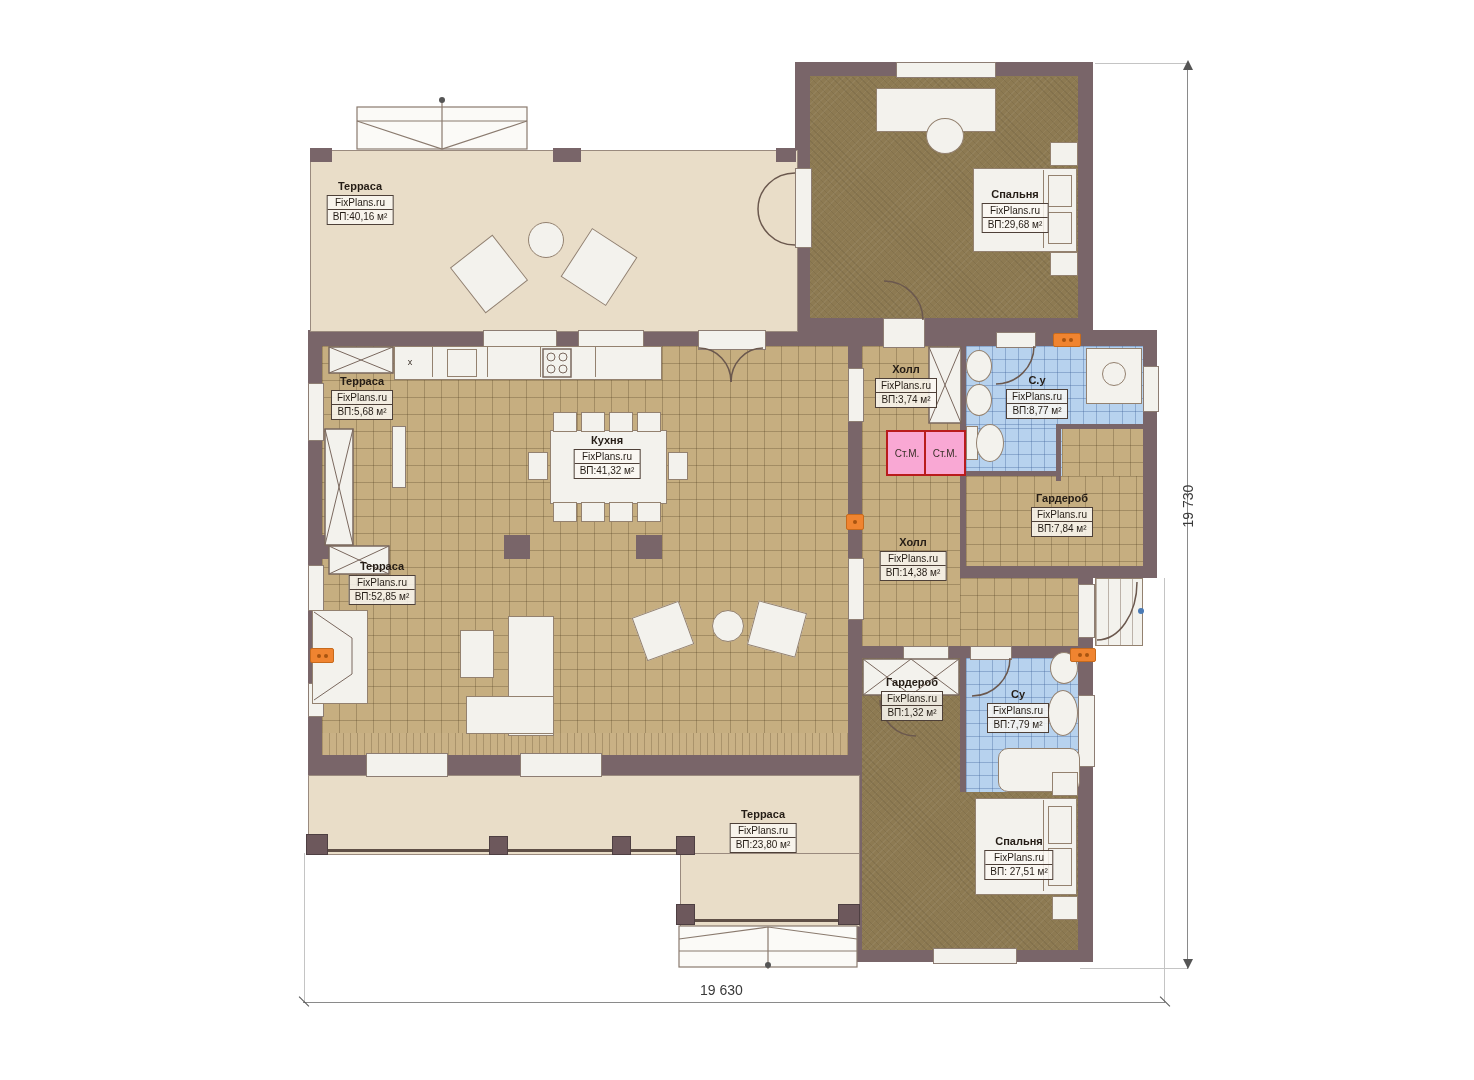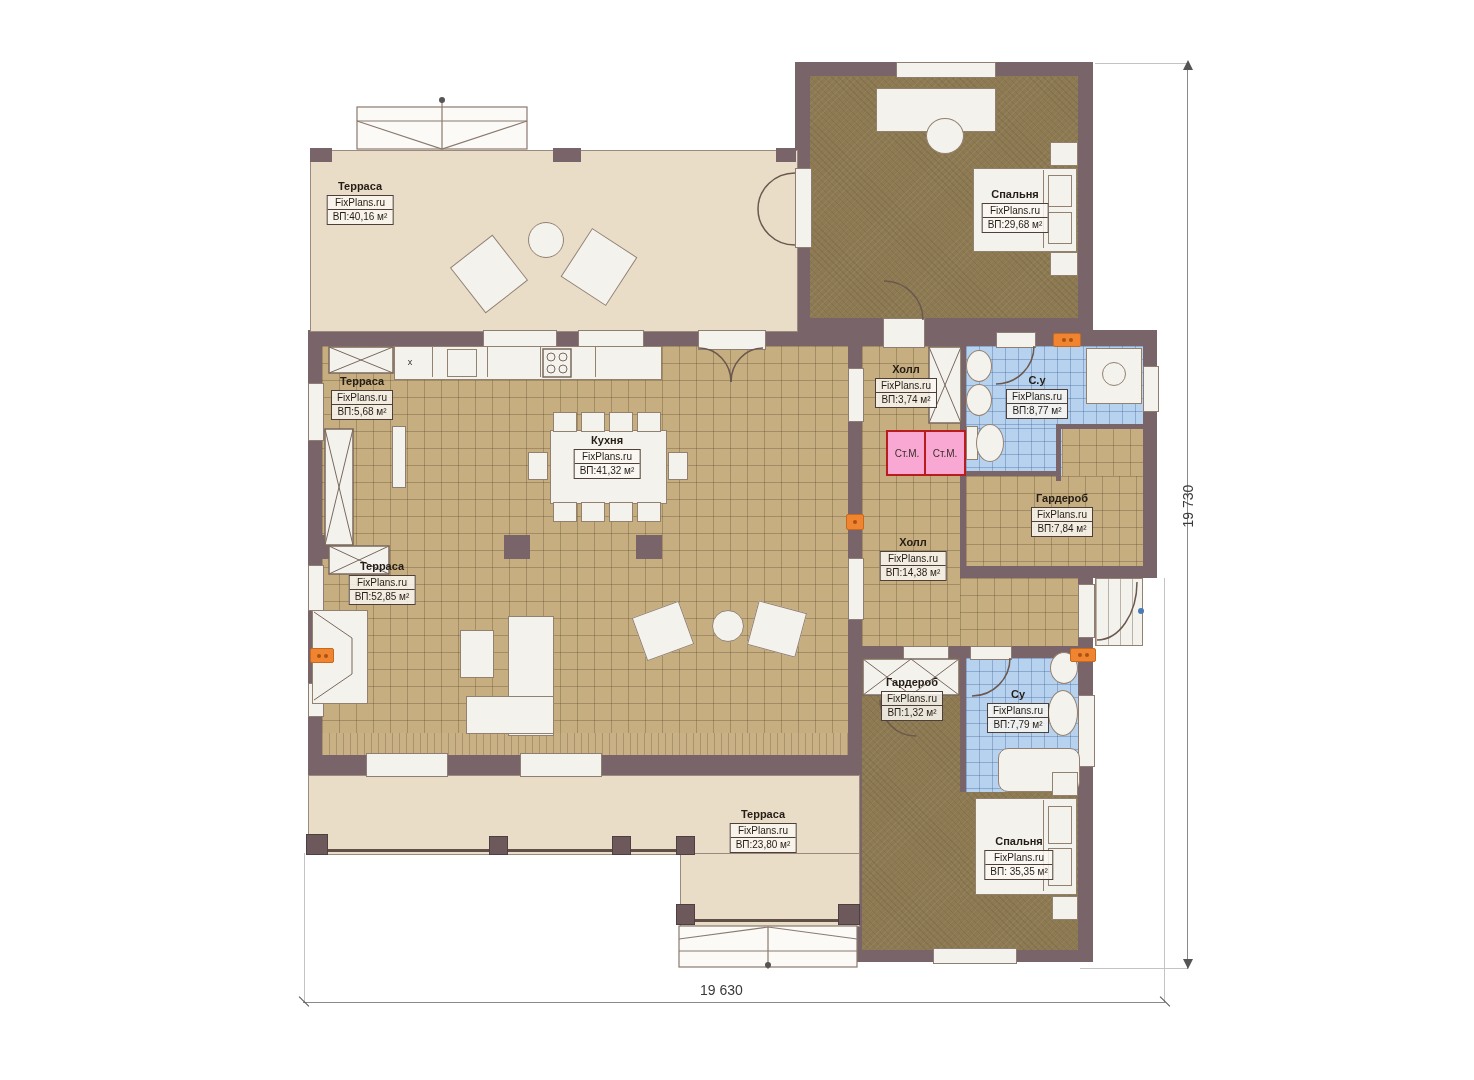--- a/index.html
+++ b/index.html
@@ -342,21 +342,21 @@
       <div>ВП:1,32 м²</div></div>
   </div>
   <div class="rlabel" style="left:1018px;top:688px;">
     <div class="rname">Су</div>
     <div class="rbox"><div>FixPlans.ru</div>
       <div>ВП:7,79 м²</div></div>
   </div>
   <div class="rlabel" style="left:1019px;top:835px;">
     <div class="rname">Спальня</div>
     <div class="rbox"><div>FixPlans.ru</div>
-      <div>ВП: 35,35 м²</div></div>
+      <div>ВП: 27,51 м²</div></div>
   </div>
   <div class="rlabel" style="left:763px;top:808px;">
     <div class="rname">Терраса</div>
     <div class="rbox"><div>FixPlans.ru</div>
       <div>ВП:23,80 м²</div></div>
   </div>
 
   <div class="extline" style="left:304px;top:853px;width:1px;height:150px;"></div>
   <div class="extline" style="left:1164px;top:578px;width:1px;height:425px;"></div>
   <div class="dimline" style="left:303px;top:1002px;width:862px;height:1px;"></div>

